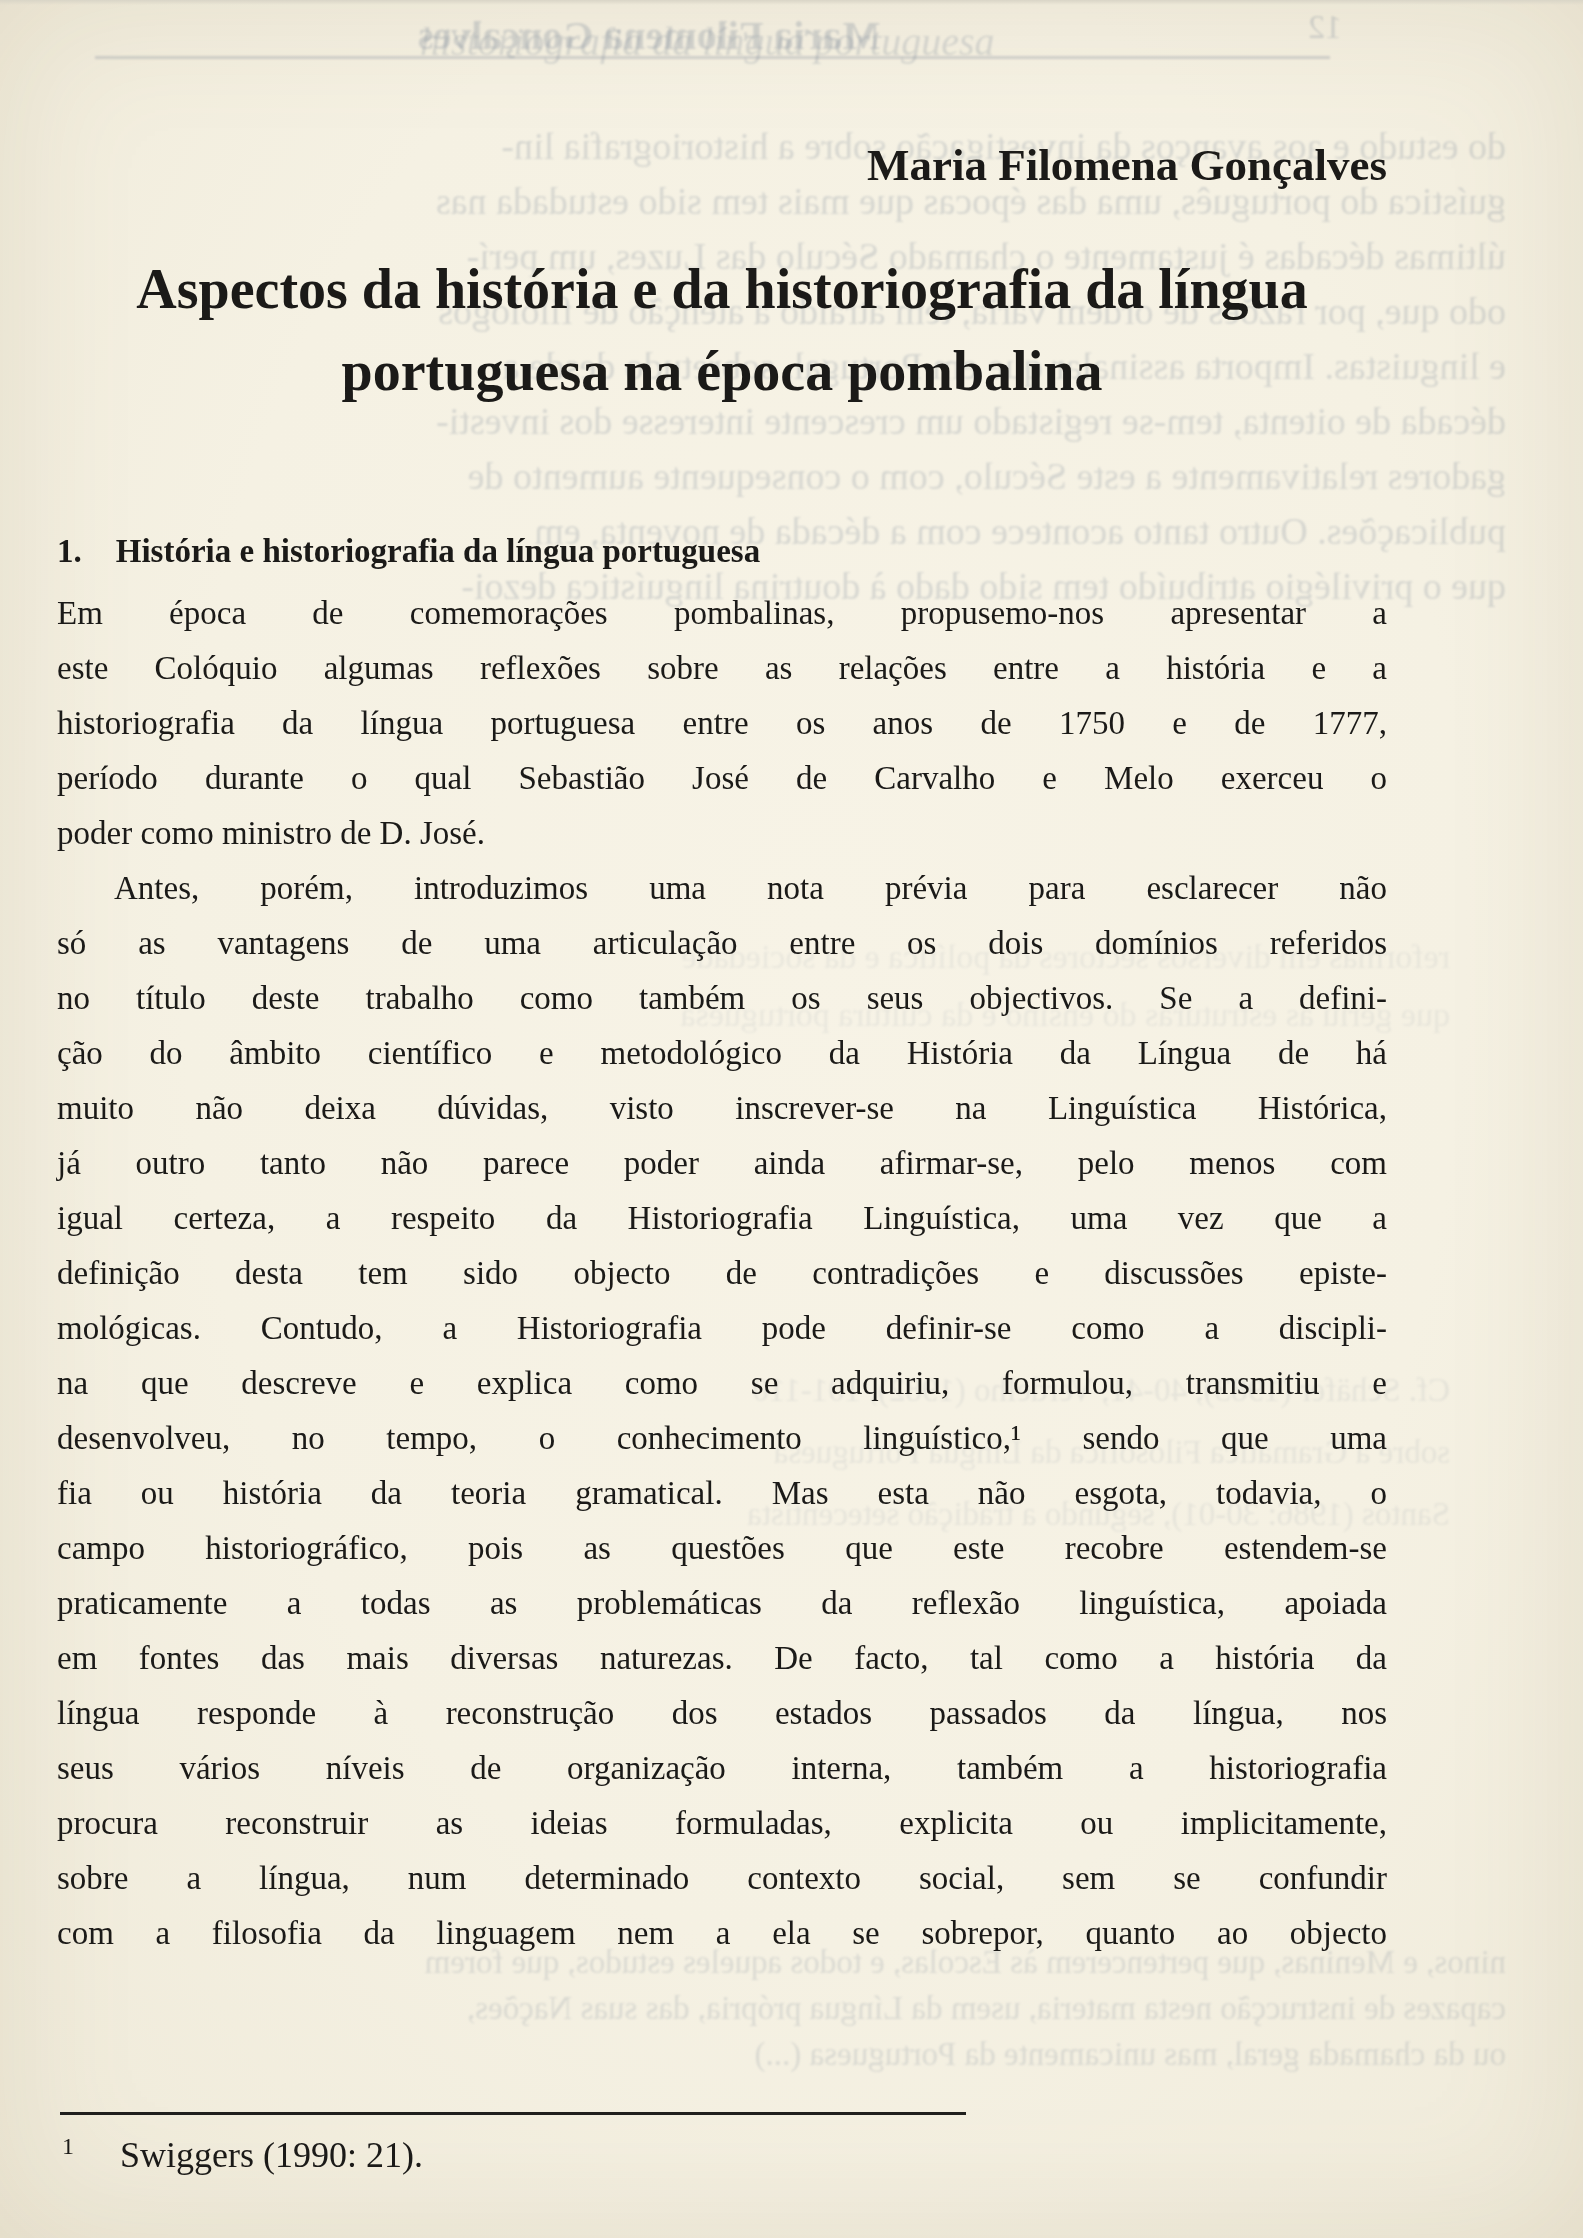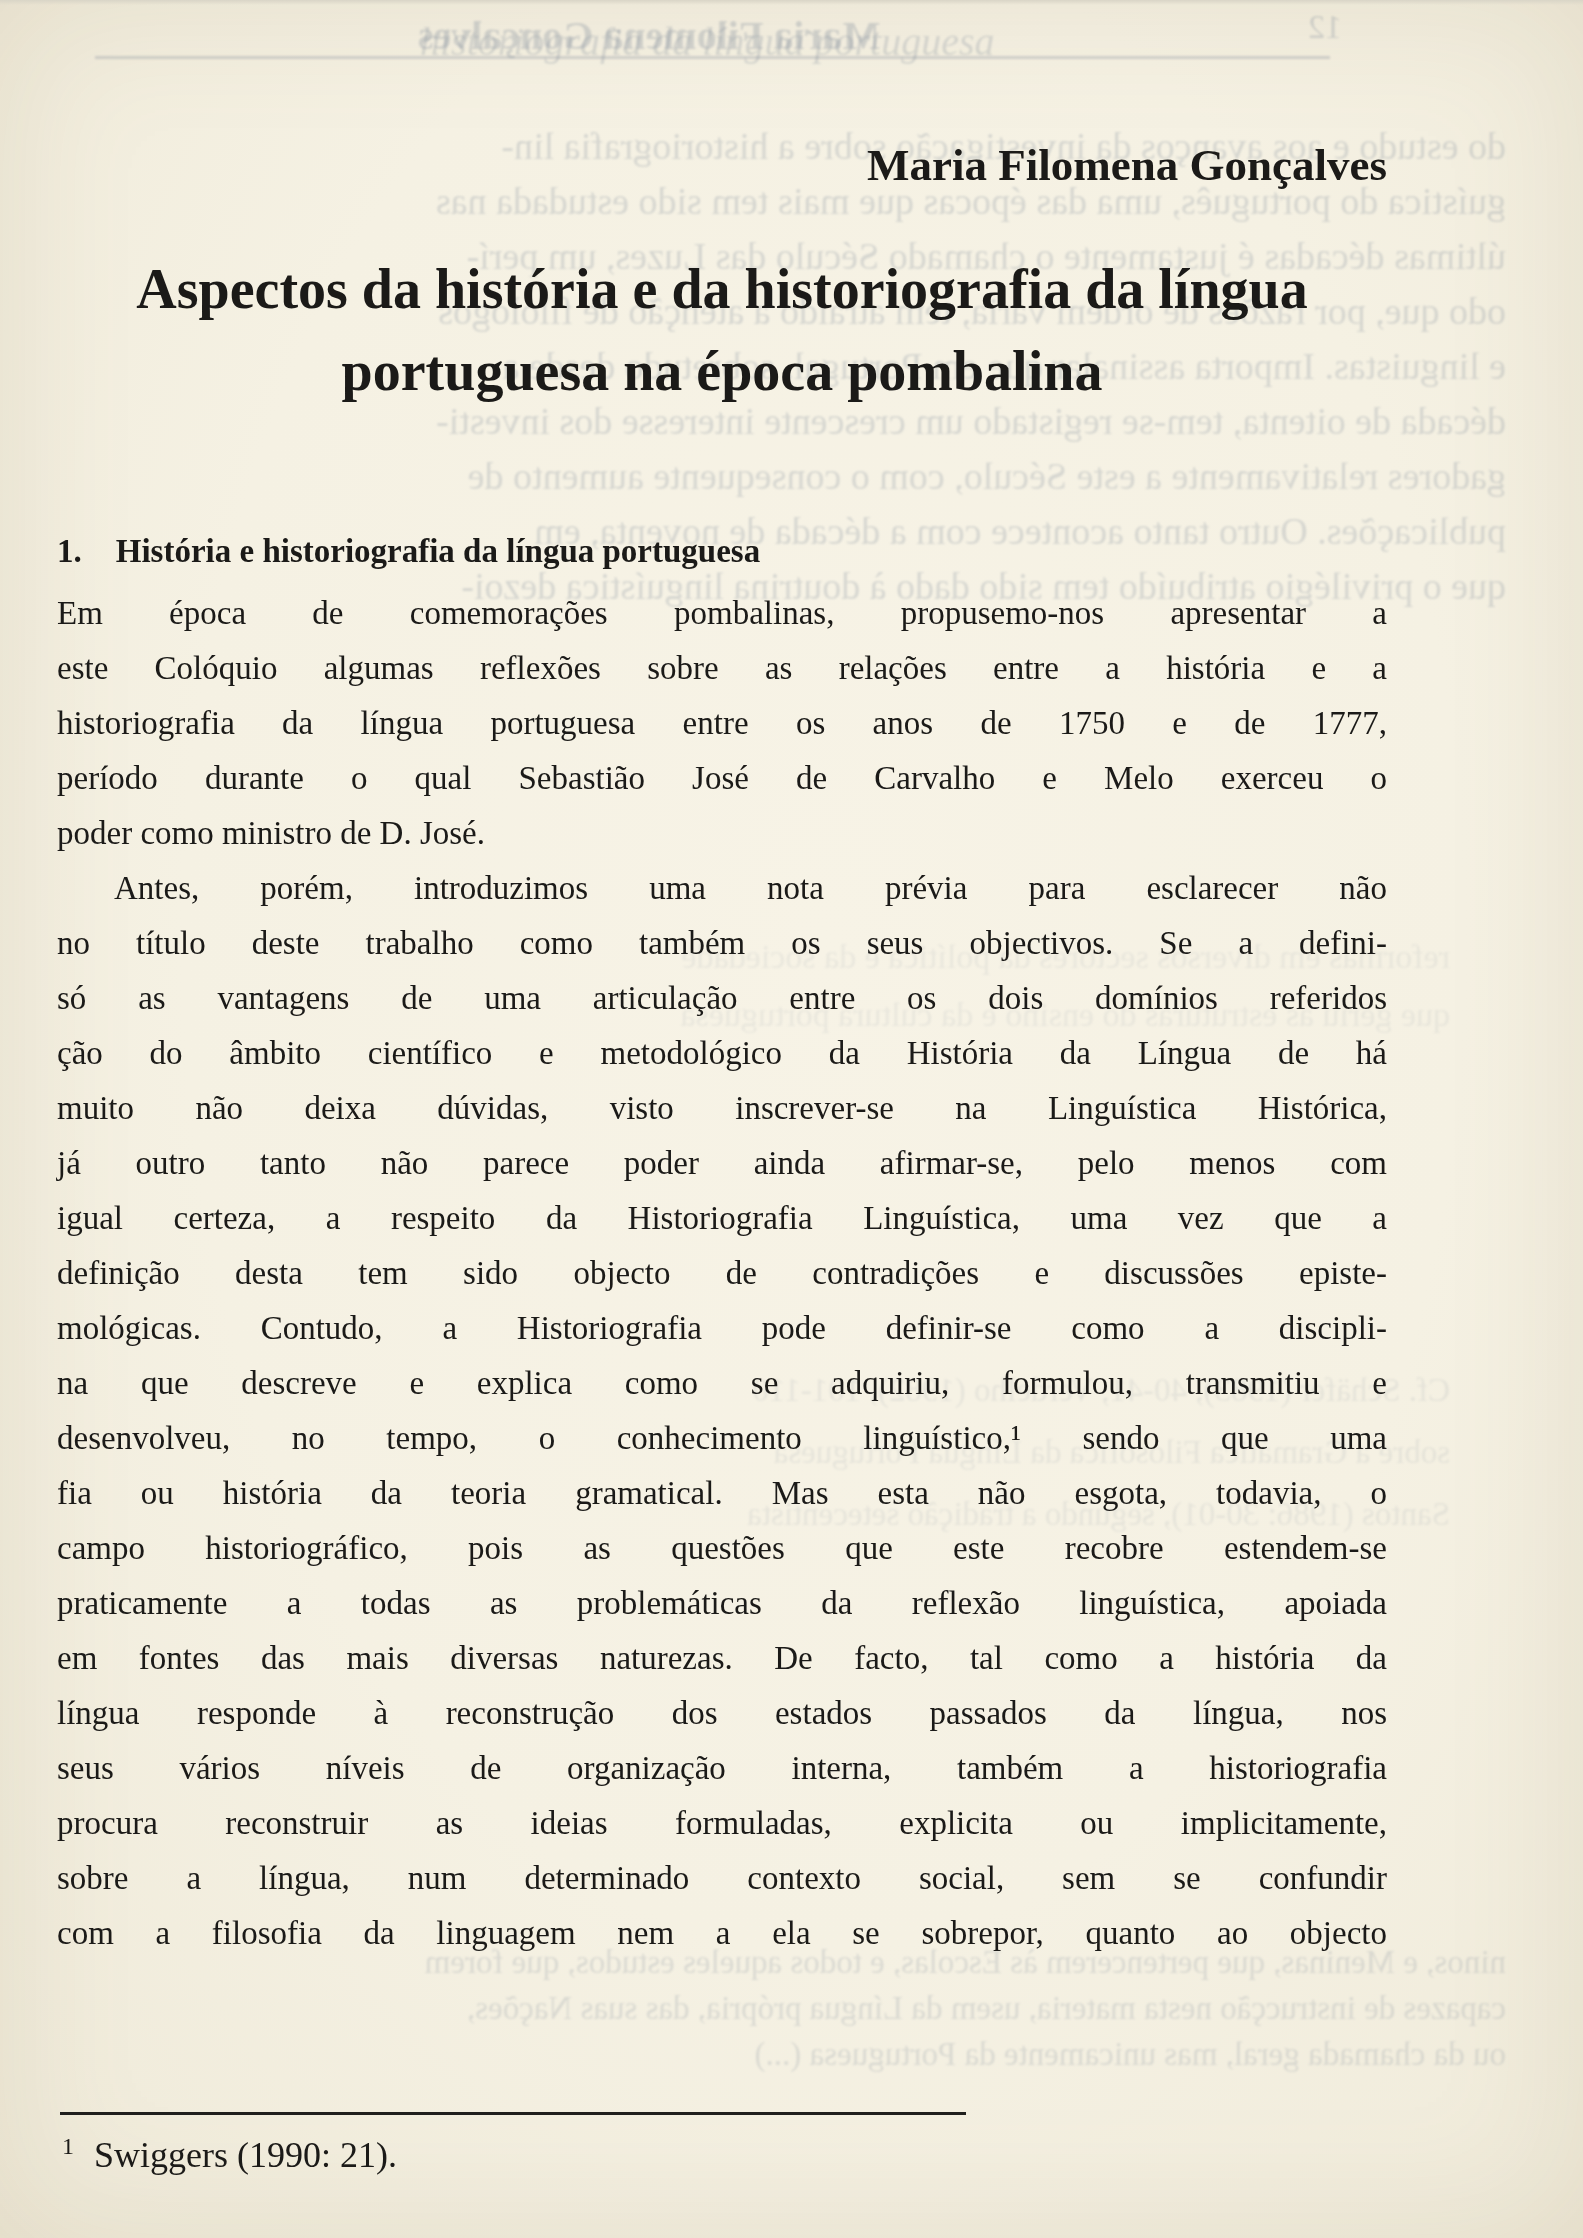--- a/index.html
+++ b/index.html
@@ -58,21 +58,21 @@
   .line.indent{text-indent:57px;}
   .footnote-rule{
     position:absolute;top:2112px;left:60px;width:906px;height:3px;
     background:#201f1d;
   }
   .footnote{
     position:absolute;top:2122px;left:57px;width:1330px;
     font-size:36px;line-height:48px;
   }
   .footnote .fmark{font-size:24px;vertical-align:super;margin-left:5px;}
-  .footnote .ftext{margin-left:20px;}
+  .footnote .ftext{margin-left:46px;}
 </style>
 </head>
 <body>
 
 <div class="page">
   <div class="scan-edge-top"></div>
 
   <div>
     <div class="ghost g0 mir">Maria Filomena Gonçalves</div>
     <div class="ghost g1">historiografia da língua portuguesa</div>
@@ -108,22 +108,22 @@
     <span class="num">1.</span><span>História e historiografia da língua portuguesa</span>
   </div>
 
   <div class="body-text">
     <div class="line">Em época de comemorações pombalinas, propusemo-nos apresentar a</div>
     <div class="line">este Colóquio algumas reflexões sobre as relações entre a história e a</div>
     <div class="line">historiografia da língua portuguesa entre os anos de 1750 e de 1777,</div>
     <div class="line">período durante o qual Sebastião José de Carvalho e Melo exerceu o</div>
     <div class="line end">poder como ministro de D. José.</div>
     <div class="line indent">Antes, porém, introduzimos uma nota prévia para esclarecer não</div>
+    <div class="line">só as vantagens de uma articulação entre os dois domínios referidos</div>
     <div class="line">no título deste trabalho como também os seus objectivos. Se a defini-</div>
-    <div class="line">só as vantagens de uma articulação entre os dois domínios referidos</div>
     <div class="line">ção do âmbito científico e metodológico da História da Língua de há</div>
     <div class="line">muito não deixa dúvidas, visto inscrever-se na Linguística Histórica,</div>
     <div class="line">já outro tanto não parece poder ainda afirmar-se, pelo menos com</div>
     <div class="line">igual certeza, a respeito da Historiografia Linguística, uma vez que a</div>
     <div class="line">definição desta tem sido objecto de contradições e discussões episte-</div>
     <div class="line">mológicas. Contudo, a Historiografia pode definir-se como a discipli-</div>
     <div class="line">na que descreve e explica como se adquiriu, formulou, transmitiu e</div>
     <div class="line">desenvolveu, no tempo, o conhecimento linguístico,¹ sendo que uma</div>
     <div class="line">fia ou história da teoria gramatical. Mas esta não esgota, todavia, o</div>
     <div class="line">campo historiográfico, pois as questões que este recobre estendem-se</div>

